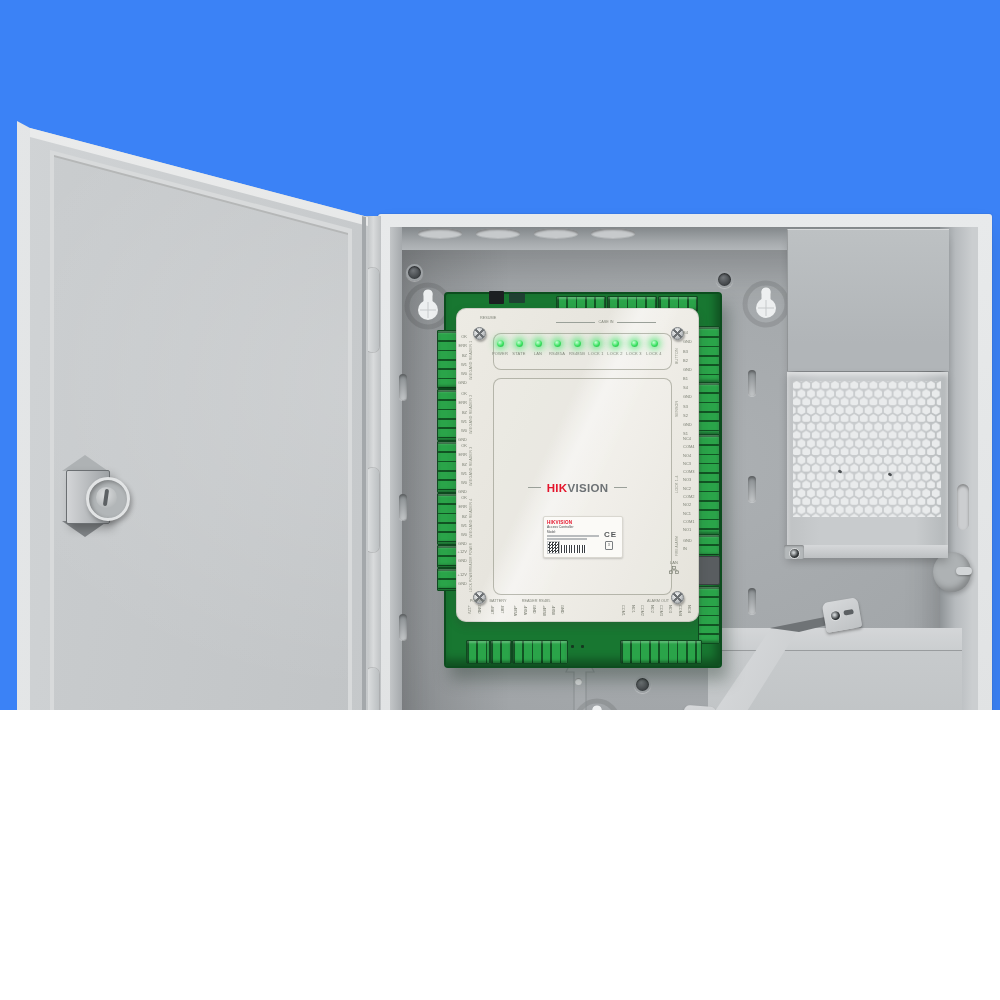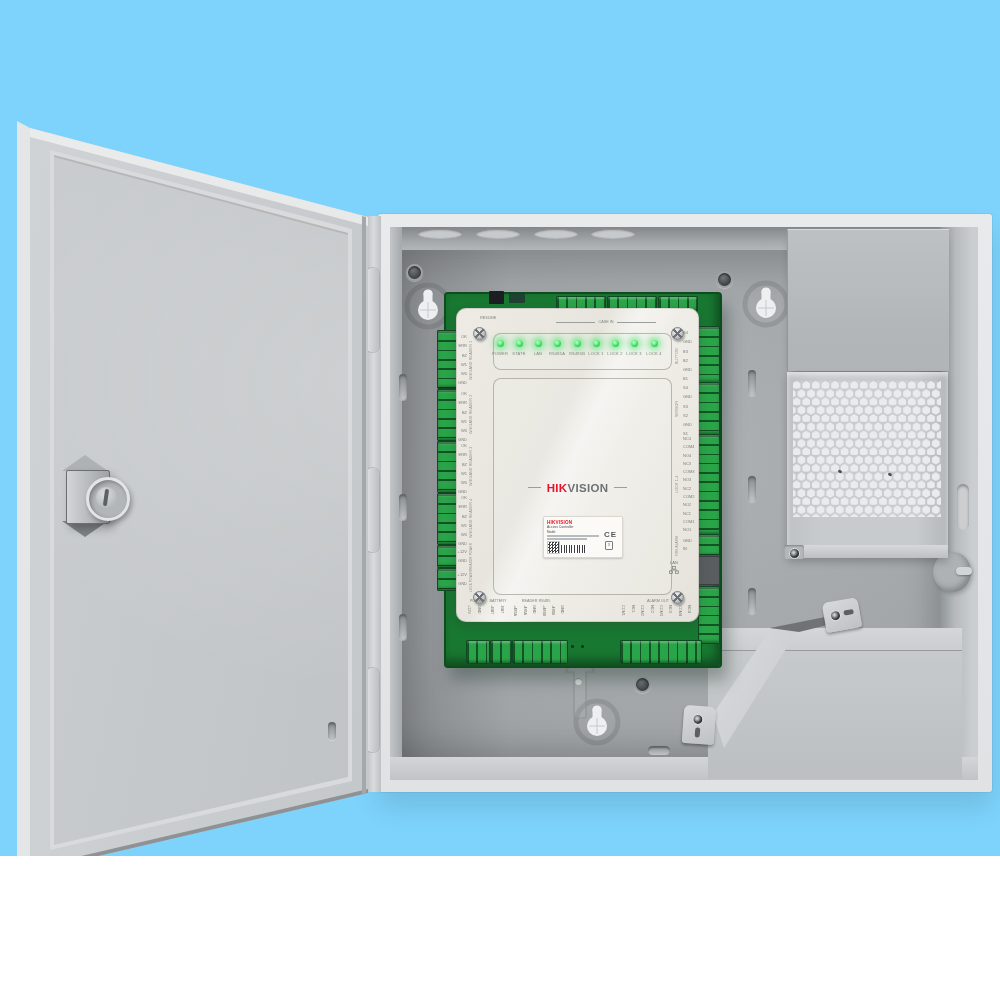--- a/index.html
+++ b/index.html
@@ -1,16 +1,16 @@
 <!DOCTYPE html>
 <html><head>
 <meta charset="utf-8">
 <style>
   html,body{margin:0;padding:0;background:#fff;}
-  #stage{position:relative;width:1000px;height:856px;background:#7dd3fc;overflow:hidden;
+  #stage{position:relative;width:1000px;height:710px;background:#3b82f6;overflow:hidden;
          font-family:"Liberation Sans", sans-serif;}
   .abs{position:absolute;}
   
   .frame{left:378px;top:214px;width:614px;height:578px;background:linear-gradient(180deg,#e8eaeb,#e0e2e3);
          border-radius:3px;box-shadow:0 16px 26px rgba(0,0,0,.10), 0 0 0 1px rgba(0,0,0,.05);}
   .topwall{left:390px;top:227px;width:550px;height:26px;background:linear-gradient(180deg,#82878a,#a6aaad 60%,#b7bbbe);}
   .leftwall{left:390px;top:227px;width:12px;height:530px;background:linear-gradient(90deg,#c3c6c8,#a5a9ac);}
   .rightwall{left:940px;top:227px;width:38px;height:553px;background:linear-gradient(90deg,#8f9497,#b6babd 40%,#cbced0 85%);}
   .bottomwall{left:390px;top:757px;width:588px;height:23px;background:linear-gradient(180deg,#d3d5d7,#c1c4c6);}
   .backpanel{left:390px;top:250px;width:550px;height:507px;

